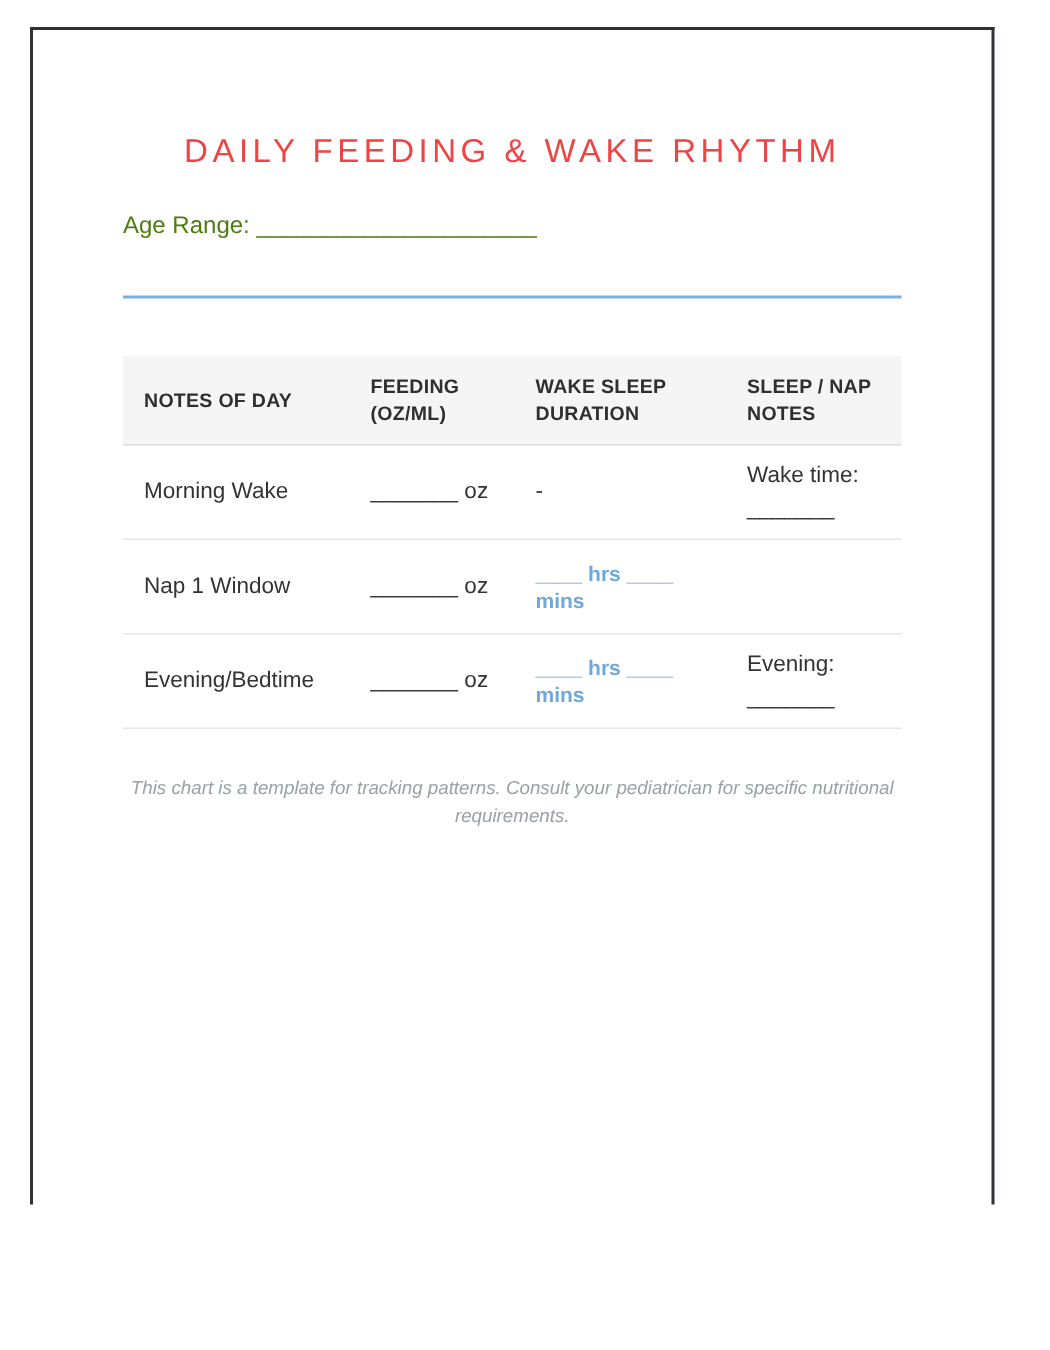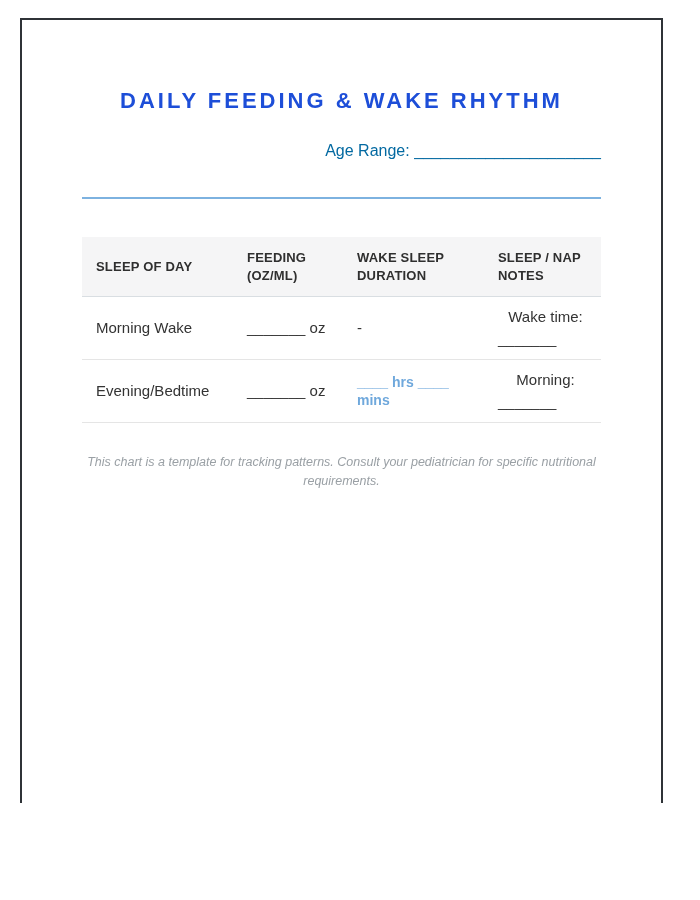--- a/index.html
+++ b/index.html
@@ -18,33 +18,33 @@
     width: 643px; height: 785px;
     border: 2px solid #2f3337;
     border-bottom: none;
     background: #ffffff;
   }
   .content { width: 519px; margin: 0 auto; padding-top: 68px; }
 
   h1.title {
     margin: 0;
     font-size: 22px;
-    font-weight: bold;
+    font-weight: normal;
     letter-spacing: 3px;
     text-align: center;
-    color: #1d4ed8;
+    color: #ef4444;
     line-height: 1.2;
     white-space: nowrap;
   }
 
   .age-line {
     margin-top: 26px;
-    text-align: right;
+    text-align: left;
     font-size: 16px;
-    color: #0369a1;
+    color: #4d7c0f;
     line-height: 1.35;
   }
   .age-line .blank { letter-spacing: 0; }
 
   .divider {
     margin-top: 35px;
     height: 2px;
     background: var(--divider-blue, #7db2e0);
   }
 
@@ -76,21 +76,21 @@
     border-bottom: 1px solid #e5e5e5;
     line-height: 1.35;
   }
   td.c-wake.blue {
     color: var(--accent-blue, #6fa8dc);
     font-weight: bold;
     font-size: 14px;
     line-height: 1.3;
     padding-right: 16px;
   }
-  .note-label { display: block; margin-bottom: 2px; text-align: center; }
+  .note-label { display: block; margin-bottom: 2px; }
   .blank { white-space: nowrap; }
 
   p.footer {
     margin: 30px auto 0;
     max-width: 519px;
     font-size: 12.5px;
     font-style: italic;
     color: var(--footer-gray, #9aa0a5);
     text-align: center;
     line-height: 1.45;
@@ -113,48 +113,60 @@
 
     <table class="feeding-table">
       <colgroup>
         <col style="width:151px">
           <col style="width:110px">
           <col style="width:141px">
           <col style="width:117px">
       </colgroup>
       <thead>
         <tr>
-          <th>SLEEP OF DAY</th>
+          <th>NOTES OF DAY</th>
           <th>FEEDING (OZ/ML)</th>
           <th>WAKE SLEEP DURATION</th>
           <th>SLEEP / NAP NOTES</th>
         </tr>
       </thead>
       <tbody>
         <tr>
           <td>Morning Wake</td>
           <td>
             <span class="blank">_______</span>
             <span>oz</span>
           </td>
           <td class="c-wake">-</td>
           <td>
             <span class="note-label">Wake time:</span>
             <span class="blank">_______</span>
           </td>
         </tr>
         <tr>
+          <td>Nap 1 Window</td>
+          <td>
+            <span class="blank">_______</span>
+            <span>oz</span>
+          </td>
+          <td class="c-wake blue">____ hrs ____ mins</td>
+          <td>
+            <span class="note-label"></span>
+            <span class="blank"></span>
+          </td>
+        </tr>
+        <tr>
           <td>Evening/Bedtime</td>
           <td>
             <span class="blank">_______</span>
             <span>oz</span>
           </td>
           <td class="c-wake blue">____ hrs ____ mins</td>
           <td>
-            <span class="note-label">Morning:</span>
+            <span class="note-label">Evening:</span>
             <span class="blank">_______</span>
           </td>
         </tr>
       </tbody>
     </table>
 
     <p class="footer">This chart is a template for tracking patterns. Consult your pediatrician for specific nutritional requirements.</p>
 
   </div>
 </div>

